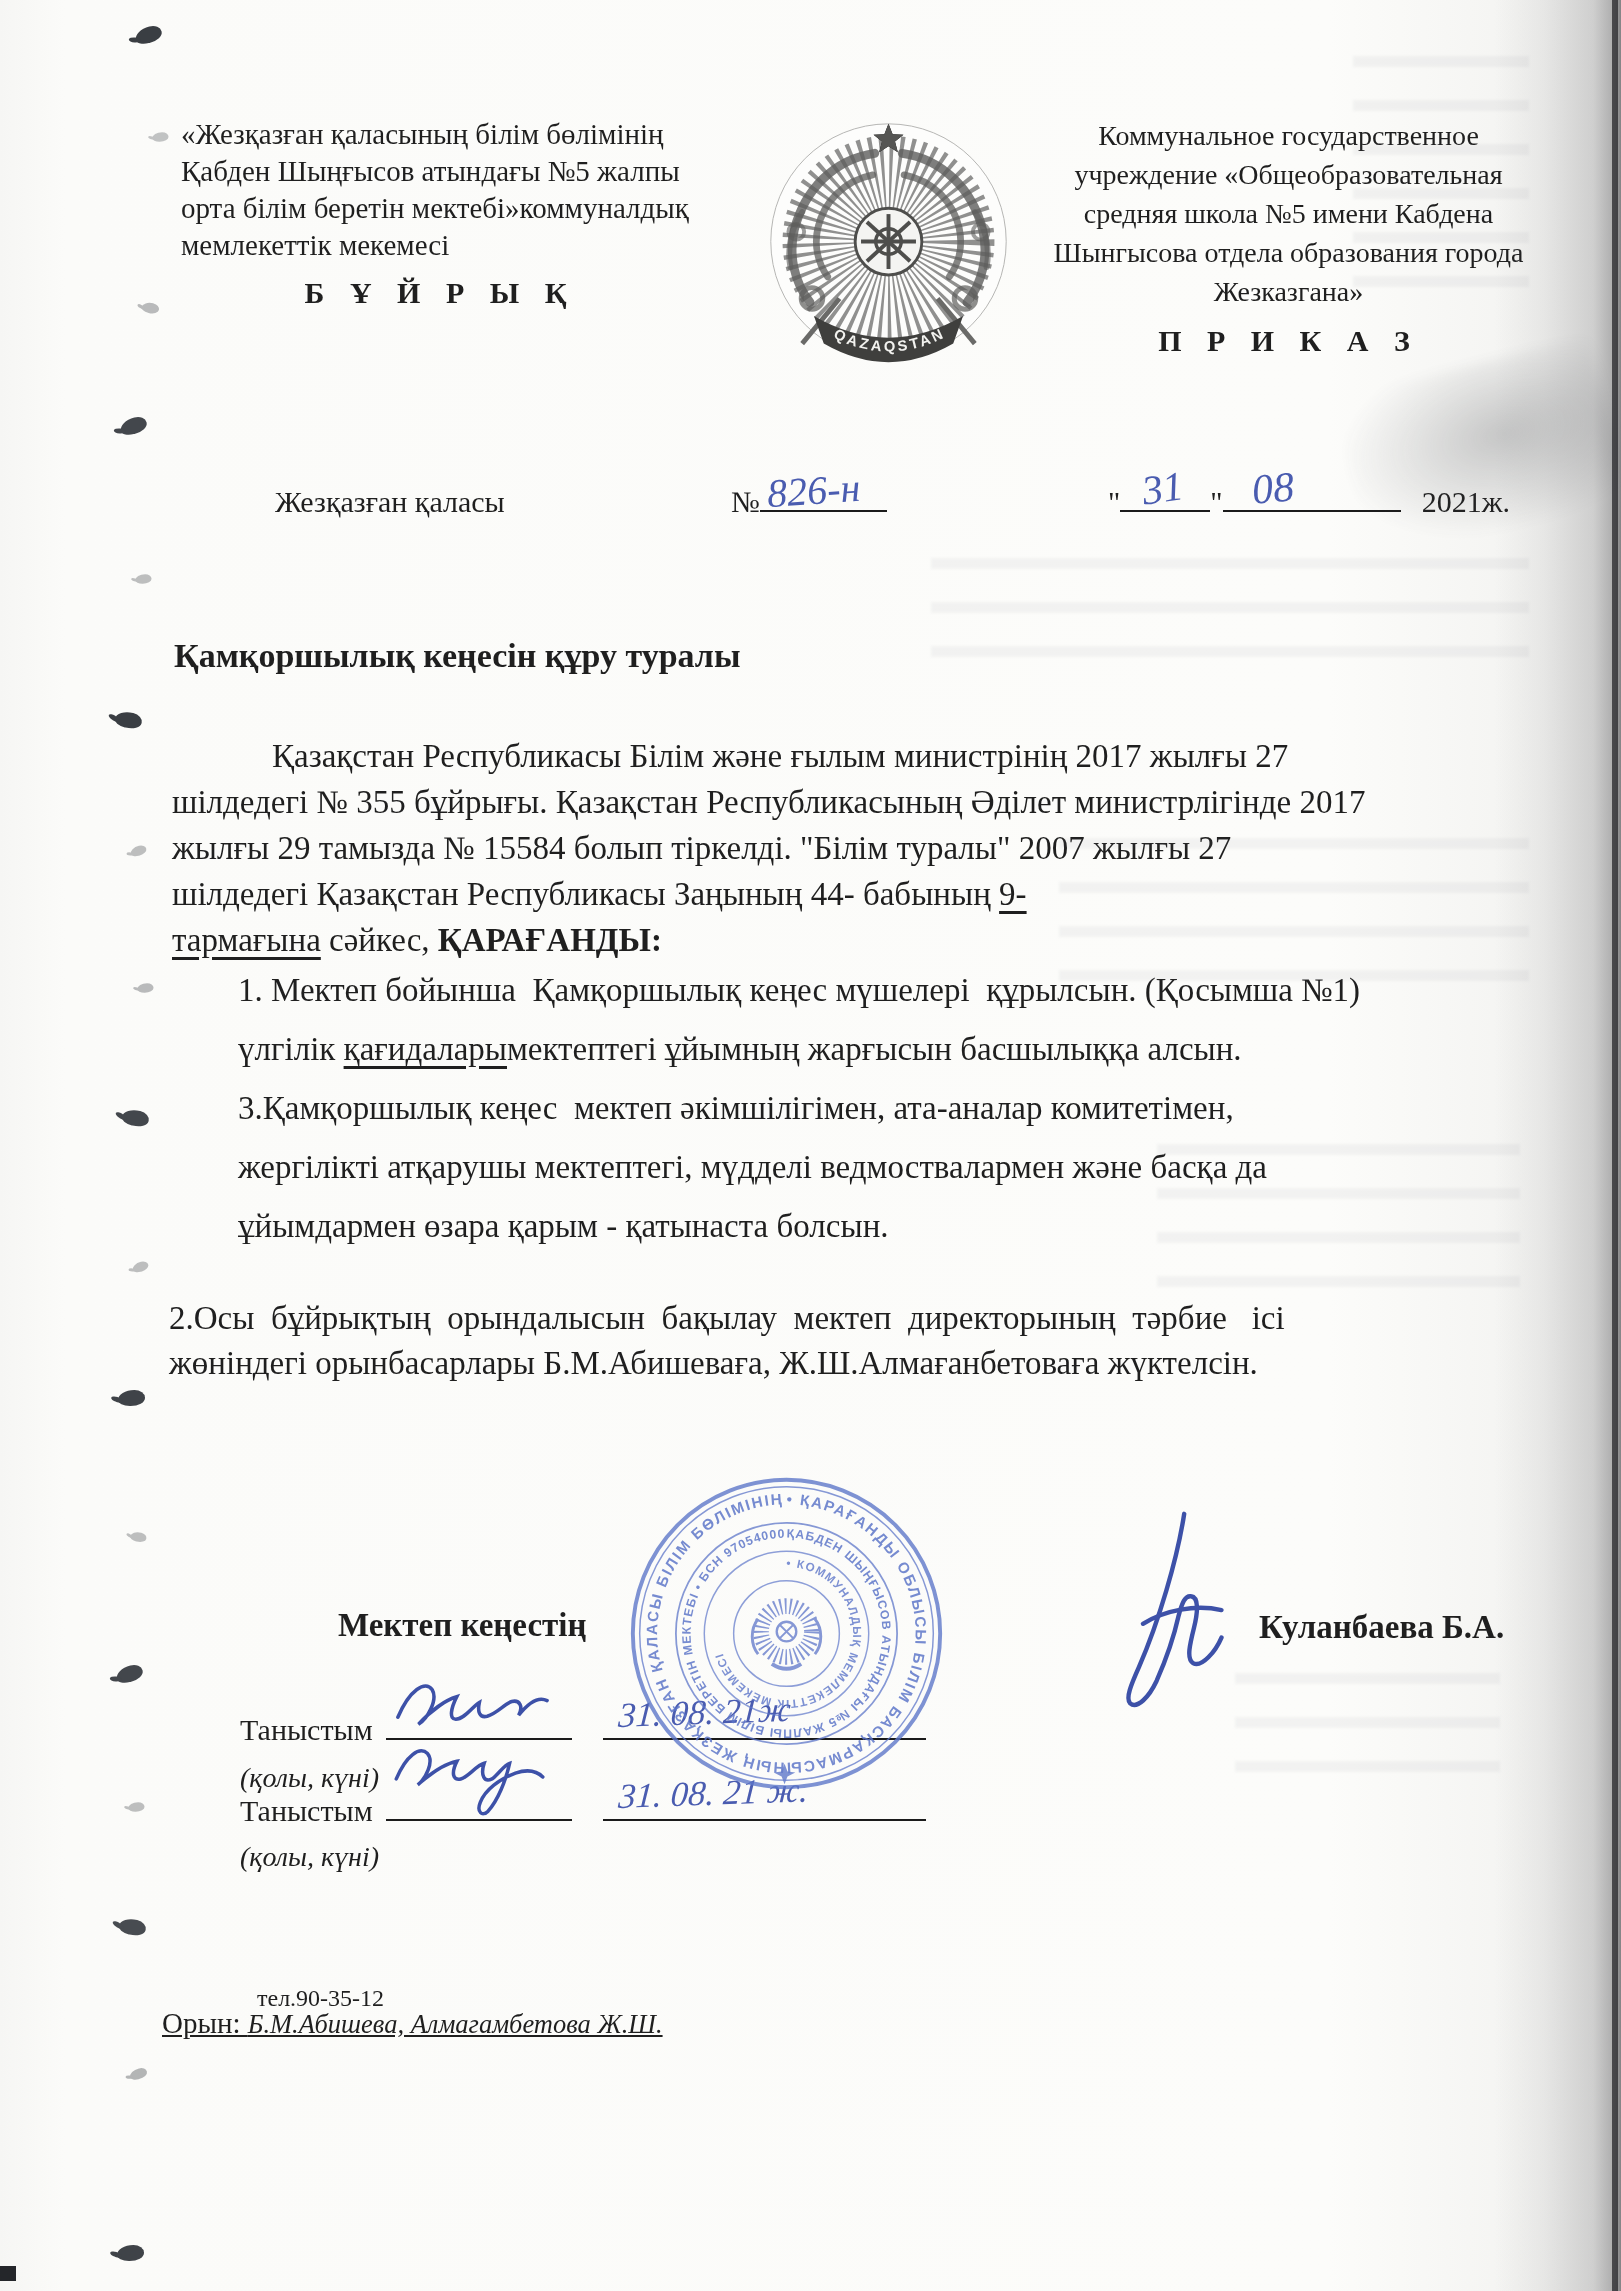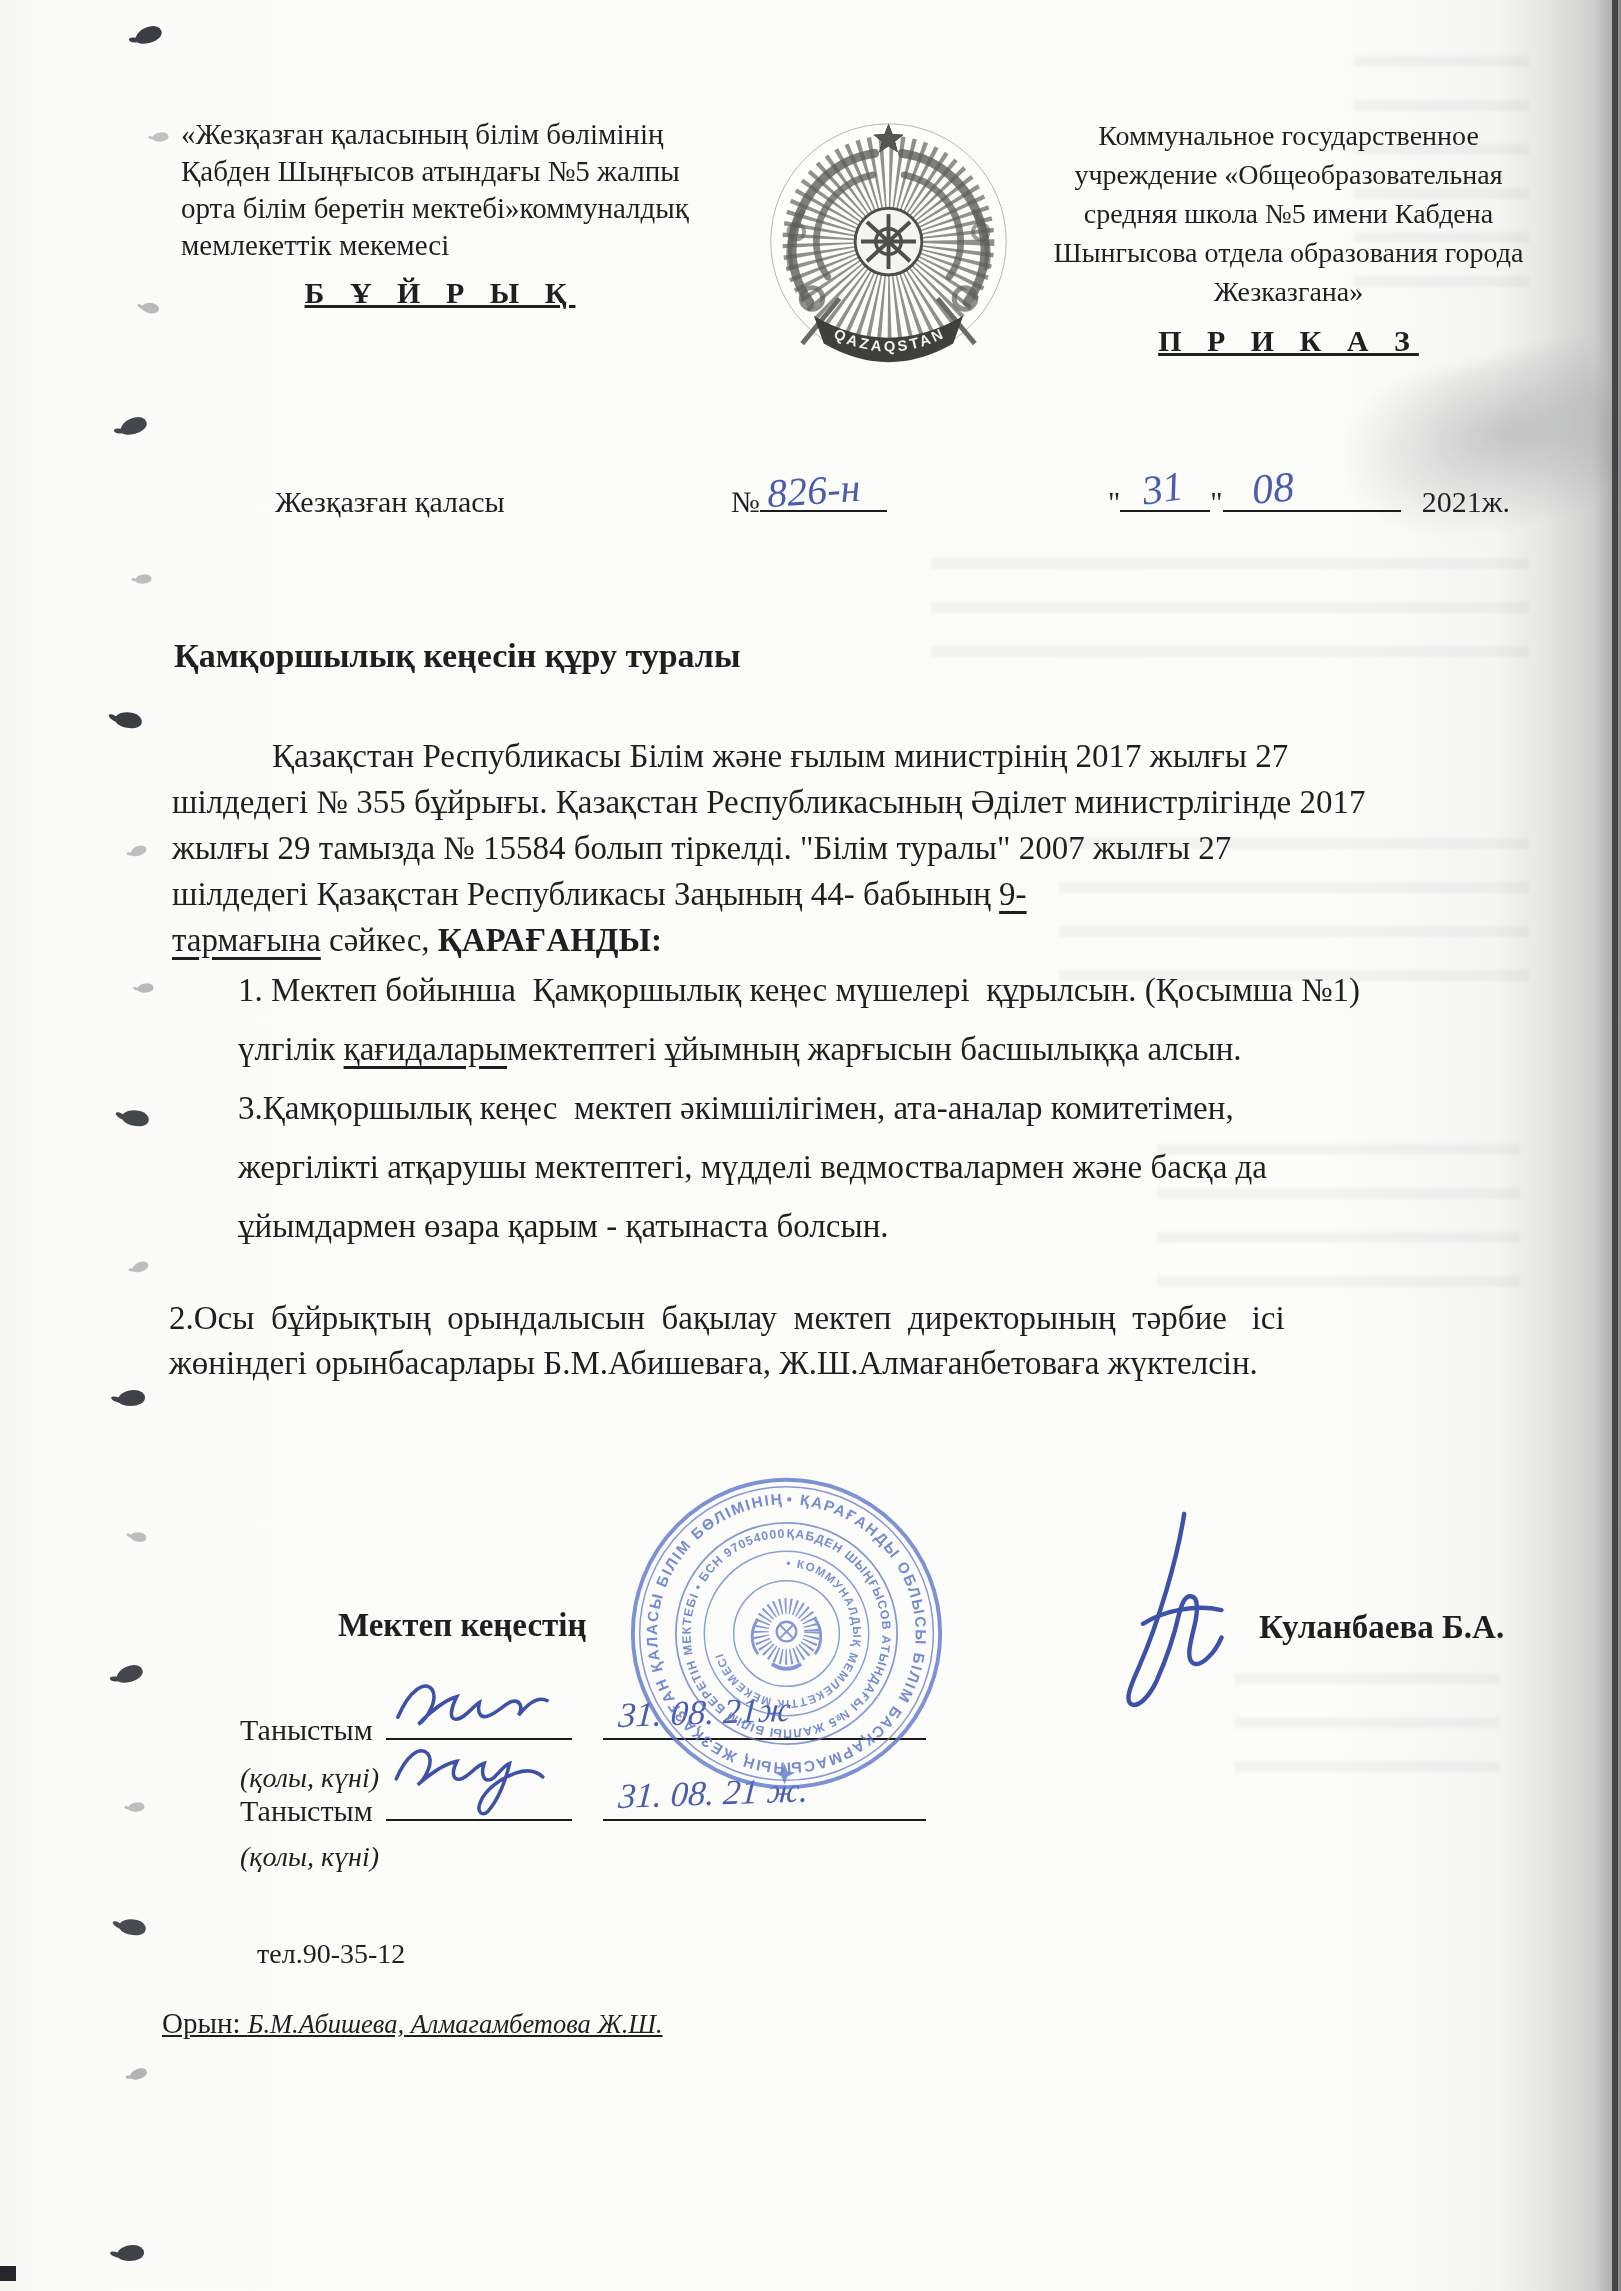--- a/index.html
+++ b/index.html
@@ -6,21 +6,21 @@
   .page{
     position:relative;width:1621px;height:2292px;margin:0 auto;
     background:linear-gradient(90deg,#f6f6f4 0%,#fbfbf9 4%,#fcfcfa 82%,#f3f3f1 95%,#ececea 100%);
     font-family:"Liberation Serif","DejaVu Serif",serif;color:#1f1f1f;overflow:hidden;
   }
   .abs{position:absolute;}
   .pre{white-space:pre;}
   
   .hdr-left{left:181px;top:116px;width:518px;font-size:29px;line-height:37px;}
   .hdr-right{left:1041px;top:116px;width:495px;font-size:28px;line-height:39px;text-align:center;}
-  .doc-type{font-weight:bold;letter-spacing:.3em;text-align:center;font-size:30px;margin-top:9.8px;text-decoration:underline;}
+  .doc-type{font-weight:bold;letter-spacing:.3em;text-align:center;font-size:30px;margin-top:9.8px;}
   
   .requisites{left:172px;top:485px;width:1362px;height:59px;font-size:30px;}
   .blank{display:inline-block;border-bottom:2.5px solid #1b1b1b;position:relative;vertical-align:baseline;height:5.9px;}
   .hand{font-family:"Liberation Serif",serif;font-style:italic;color:#4a5cb0;white-space:nowrap;}
   
   .subject{left:174px;top:637px;font-size:34px;font-weight:bold;}
   .preamble{left:172px;top:733px;width:1372px;font-size:33px;line-height:46px;}
   .indent1{text-indent:100px;}
   .u{text-decoration:underline;text-decoration-thickness:2.5px;text-underline-offset:5.9px;}
   .b{font-weight:bold;}
@@ -32,21 +32,21 @@
   .stamp{left:625px;top:1472px;z-index:3;opacity:.92;}
   .dir-sign{left:1086px;top:1502px;z-index:4;}
   .ack-row{left:240px;font-size:30px;height:49px;}
   .ack-hint{left:240px;font-size:28px;font-style:italic;}
   .sig-blank{width:186px;margin-left:13.7px;}
   .date-blank{width:323px;margin-left:31px;}
   .sig-overlay{position:absolute;left:3.9px;bottom:-5.9px;}
   .date-overlay{position:absolute;left:13.7px;bottom:2px;font-size:35px;transform:rotate(-2deg) skewX(-6deg);transform-origin:left bottom;}
   .footer-line{left:162px;top:2007px;font-size:29px;text-decoration:underline;}
   .footer-names{font-style:italic;font-size:26.5px;}
-  .footer-phone{left:257px;top:1938px;font-size:28px;}
+  .footer-phone{left:257px;top:1985px;font-size:24px;}
   
   .mark{position:absolute;width:26.5px;height:15.7px;background:#30343a;border-radius:62% 40% 55% 45%/65% 48% 52% 38%;}
   .mark:after{content:"";position:absolute;left:-6.9px;top:6.9px;width:11.8px;height:4.9px;background:inherit;border-radius:50%;transform:rotate(18deg);}
   .scan-band{right:0;top:0;bottom:0;width:127px;z-index:9;
     background:linear-gradient(to right,rgba(130,130,135,0) 0%,rgba(120,120,125,.10) 40%,rgba(95,95,100,.22) 78%,rgba(70,70,75,.38) 94%,rgba(45,45,50,.55) 100%);}
   .scan-line{right:2.9px;top:0;bottom:0;width:5.9px;background:rgba(38,38,42,.75);z-index:10;}
   .corner-smudge{right:7.8px;top:365px;width:265px;height:167px;z-index:9;opacity:.30;transform:rotate(-14deg);
     background:radial-gradient(ellipse at 60% 45%,rgba(50,52,58,.8) 0%,rgba(70,72,78,.35) 45%,rgba(90,90,95,0) 75%);filter:blur(5.9px);}
   .bottom-nub{left:0;top:2266px;width:15.7px;height:14.7px;background:#24262a;z-index:9;}
   .ghost{position:absolute;filter:blur(1.6px);opacity:.55;z-index:1;

